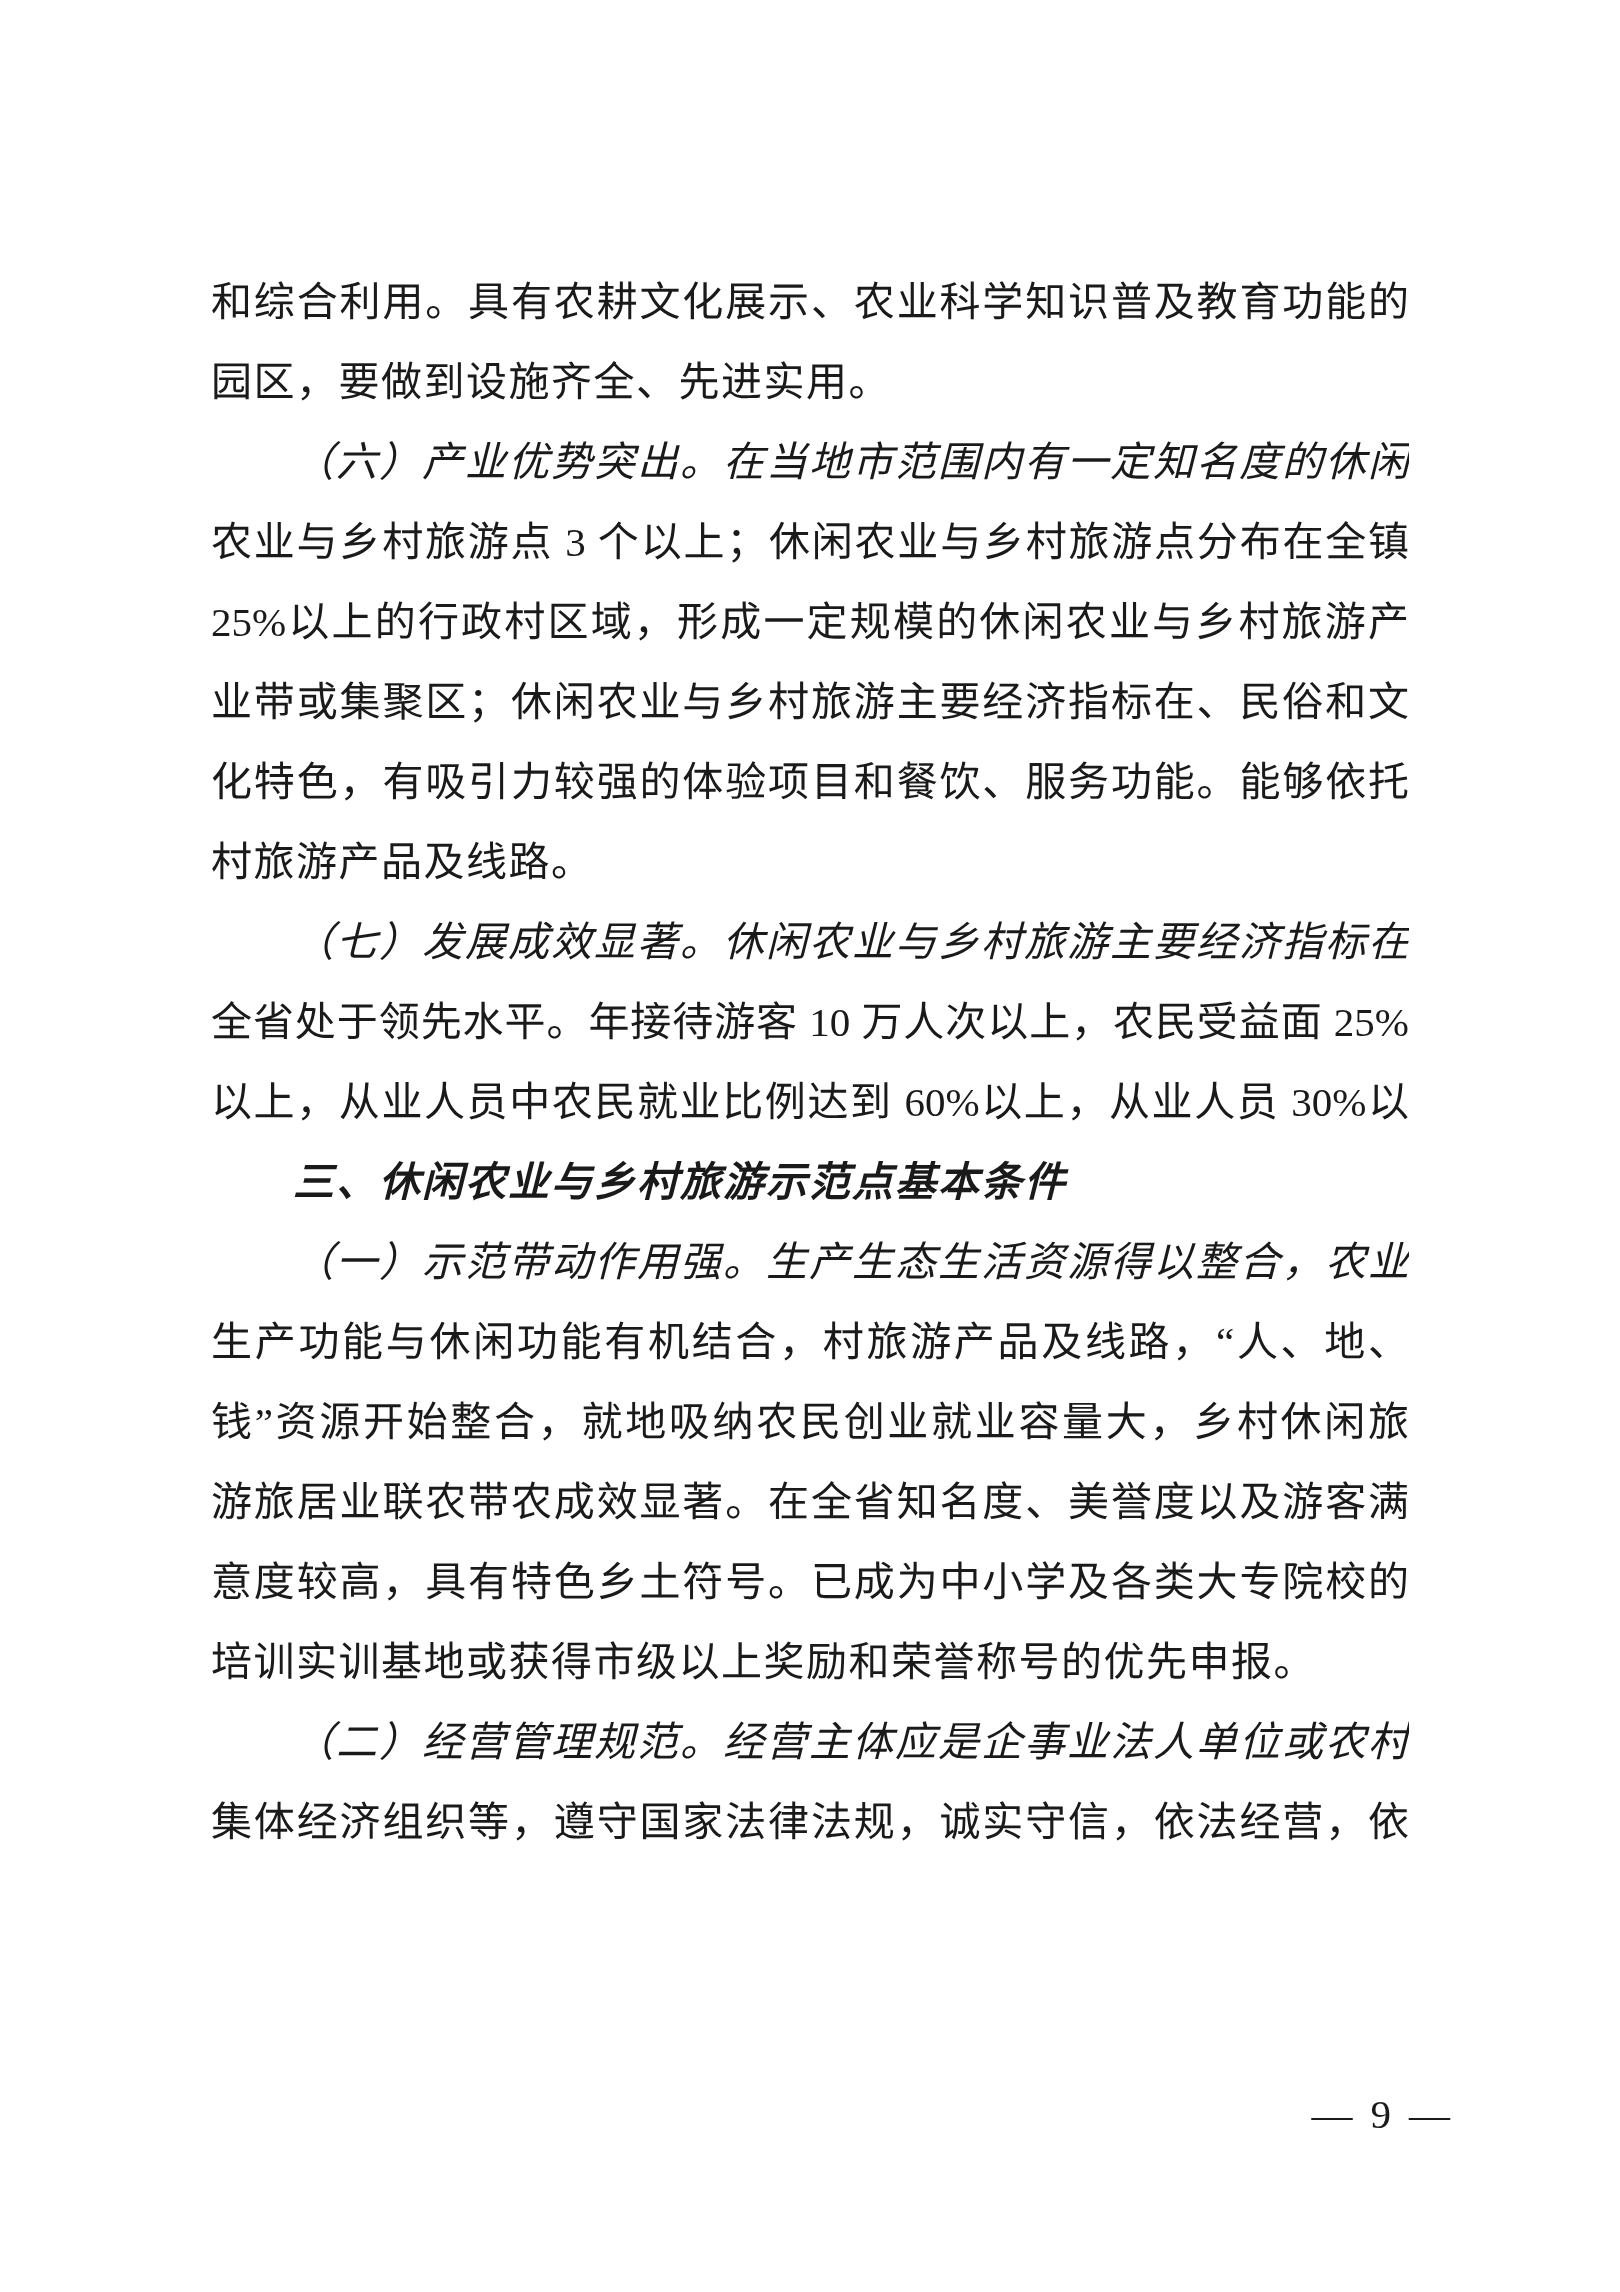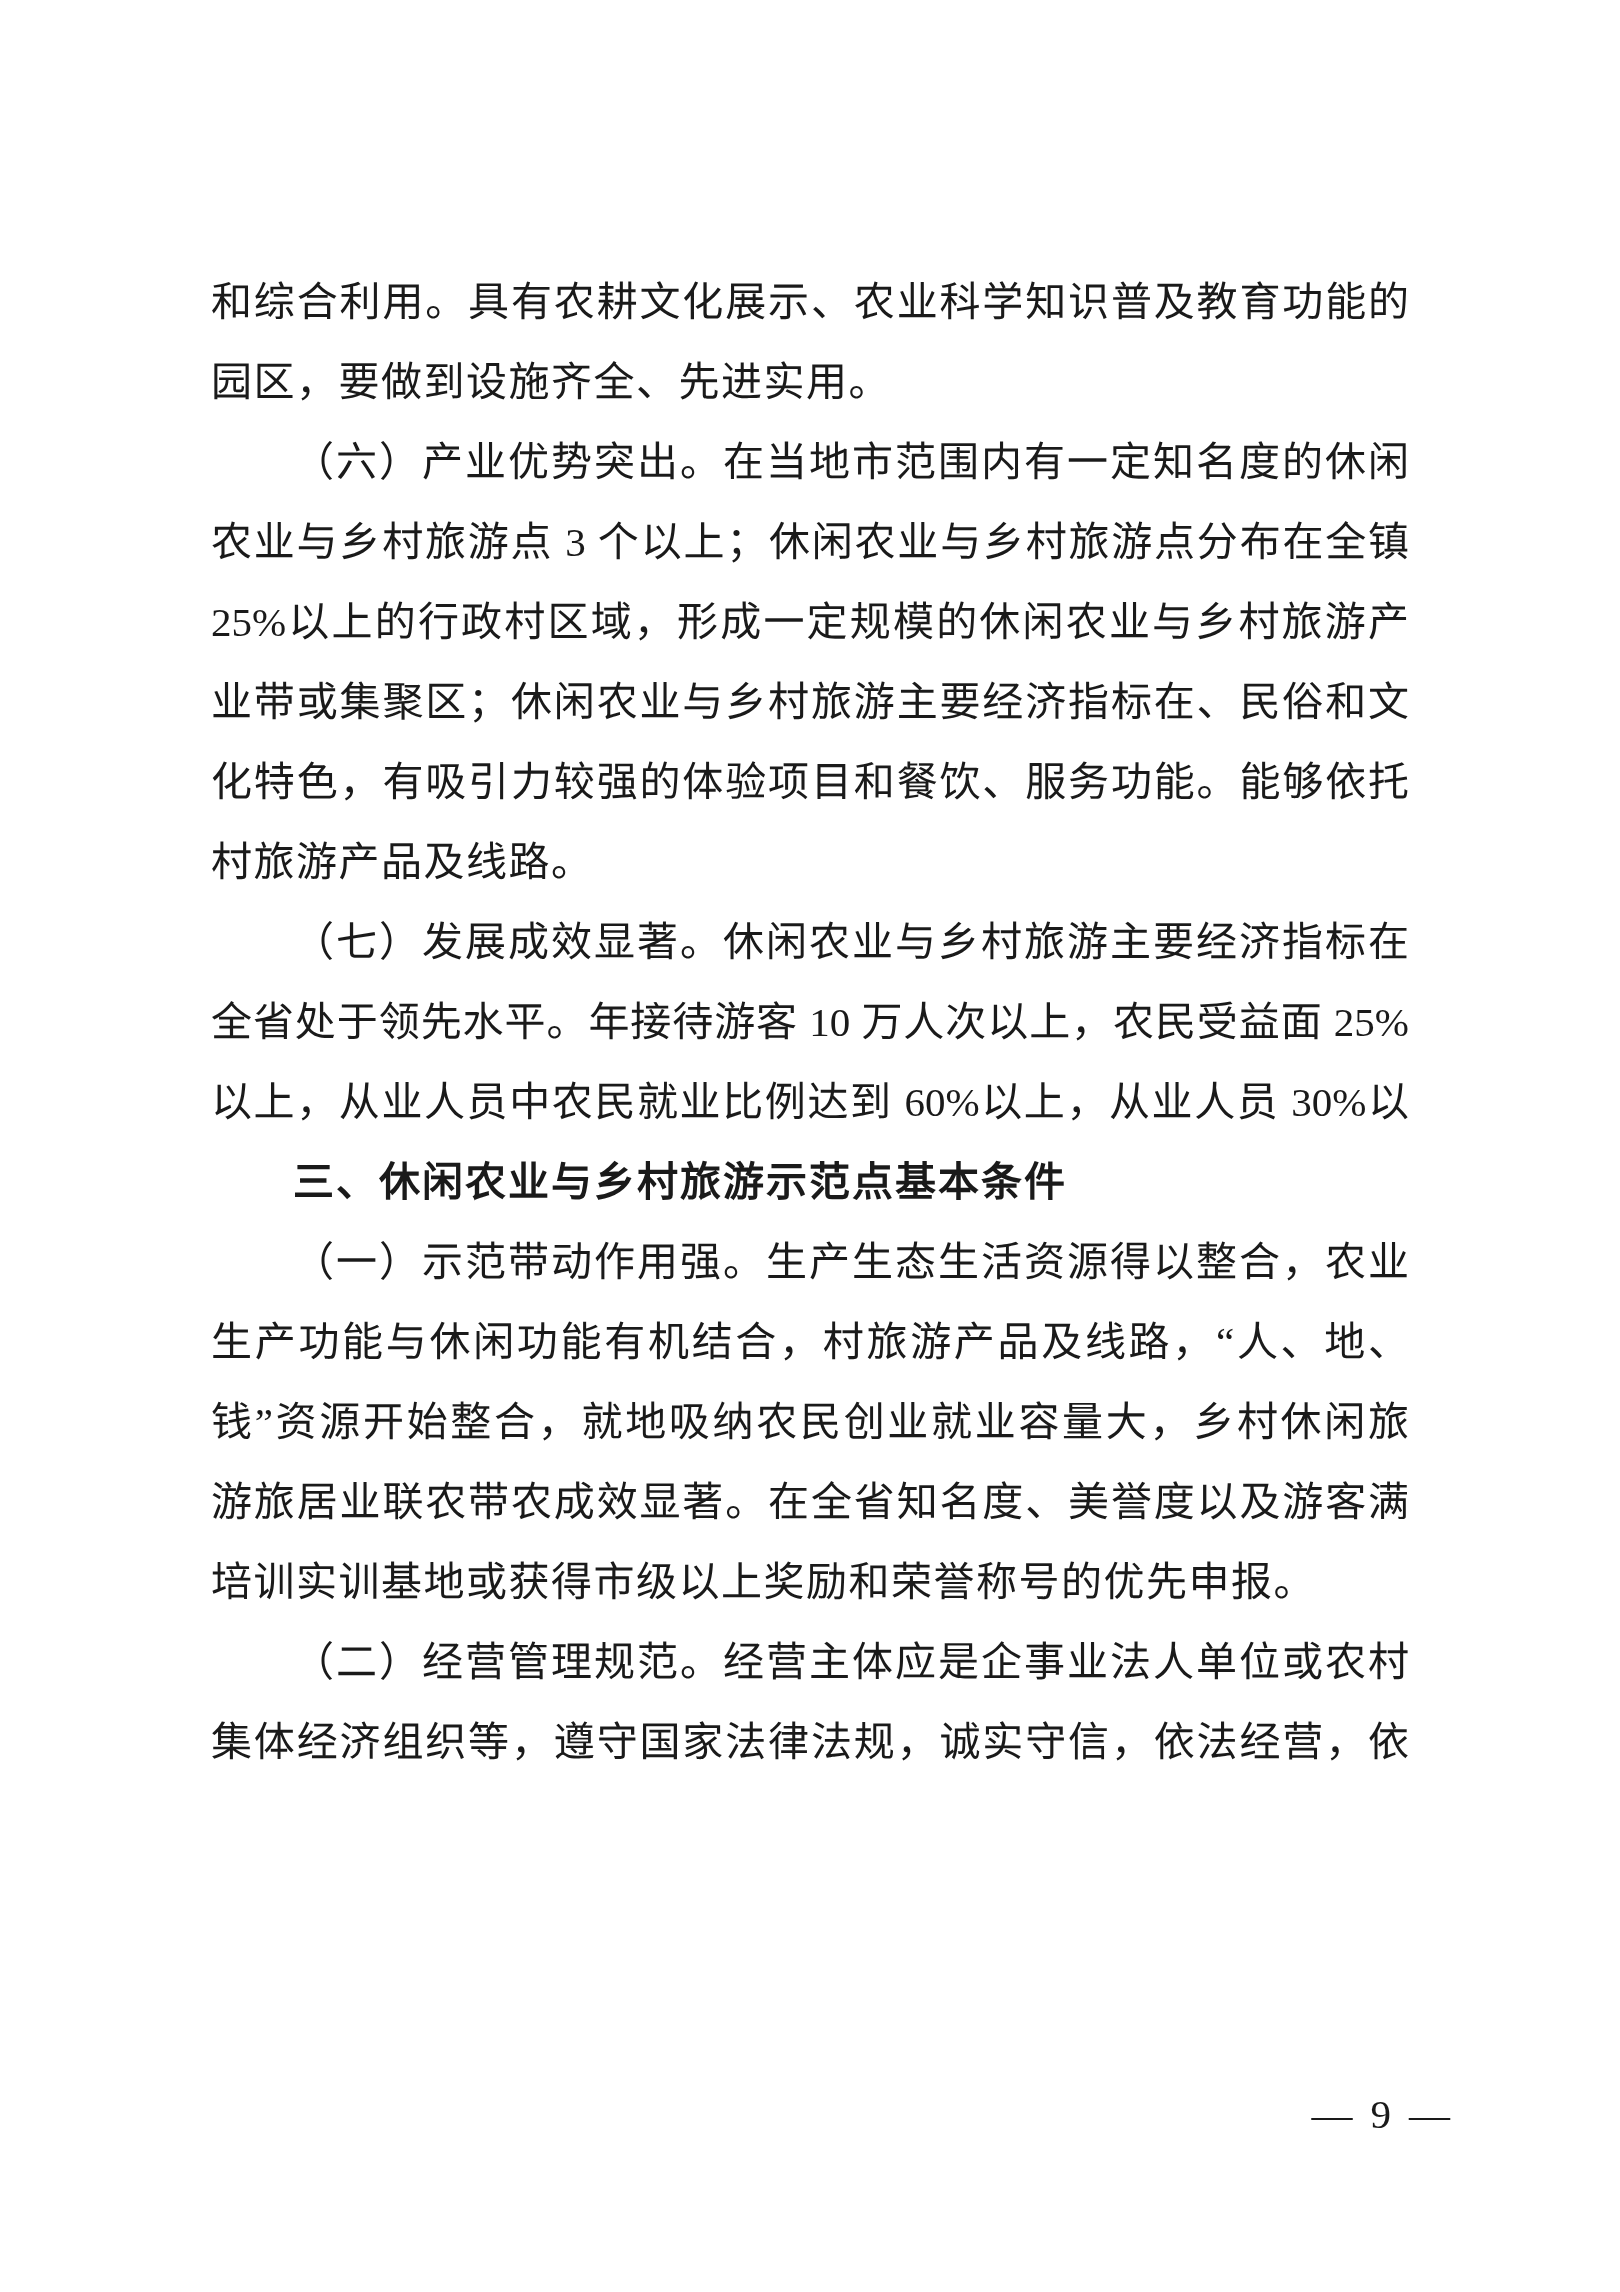--- a/index.html
+++ b/index.html
@@ -29,21 +29,21 @@
     text-align-last:justify;
     text-justify:inter-character;
     white-space:normal;
     overflow:hidden;
   }
   .line.nofill {
     text-align:right;
     text-align-last:left;
     letter-spacing:1.5px;
   }
-  .line.indent { text-indent:82px; }
+  .line.indent { text-indent:82px;font-style:italic; }
   .line.heading {
     font-family:"Liberation Sans", sans-serif;
     font-weight:700;
     text-align:left;
     text-align-last:left;
     letter-spacing:2px;
   }
   .page-number {
     position:absolute;
     right:214px;
@@ -69,19 +69,20 @@
       <div class="line fill">化特色，有吸引力较强的体验项目和餐饮、服务功能。能够依托</div>
       <div class="line nofill">村旅游产品及线路。</div>
       <div class="line fill indent">（七）发展成效显著。休闲农业与乡村旅游主要经济指标在</div>
       <div class="line fill">全省处于领先水平。年接待游客 10 万人次以上，农民受益面 25%</div>
       <div class="line fill">以上，从业人员中农民就业比例达到 60%以上，从业人员 30%以</div>
       <div class="line nofill heading indent">三、休闲农业与乡村旅游示范点基本条件</div>
       <div class="line fill indent">（一）示范带动作用强。生产生态生活资源得以整合，农业</div>
       <div class="line fill">生产功能与休闲功能有机结合，村旅游产品及线路，“人、地、</div>
       <div class="line fill">钱”资源开始整合，就地吸纳农民创业就业容量大，乡村休闲旅</div>
       <div class="line fill">游旅居业联农带农成效显著。在全省知名度、美誉度以及游客满</div>
+      <div class="line fill">意度较高，具有特色乡土符号。已成为中小学及各类大专院校的</div>
       <div class="line nofill">培训实训基地或获得市级以上奖励和荣誉称号的优先申报。</div>
       <div class="line fill indent">（二）经营管理规范。经营主体应是企事业法人单位或农村</div>
       <div class="line fill">集体经济组织等，遵守国家法律法规，诚实守信，依法经营，依</div>
     </div>
   <div class="page-number">— 9 —</div>
 </div>
 
 
 </body></html>

